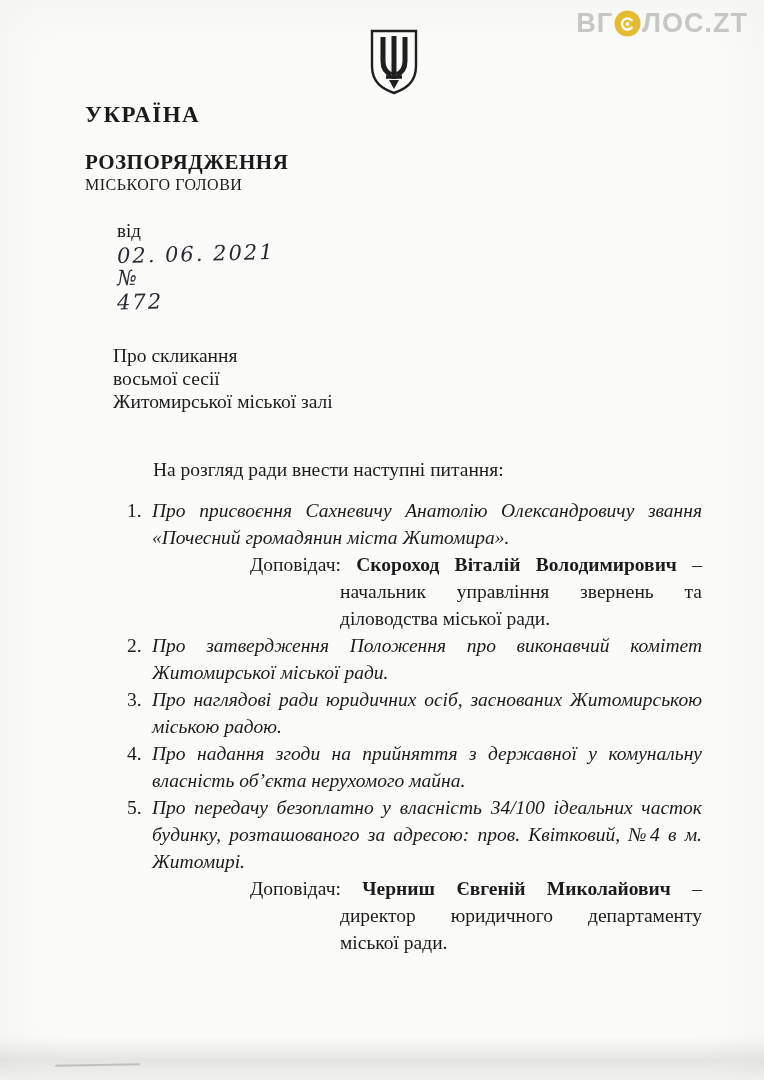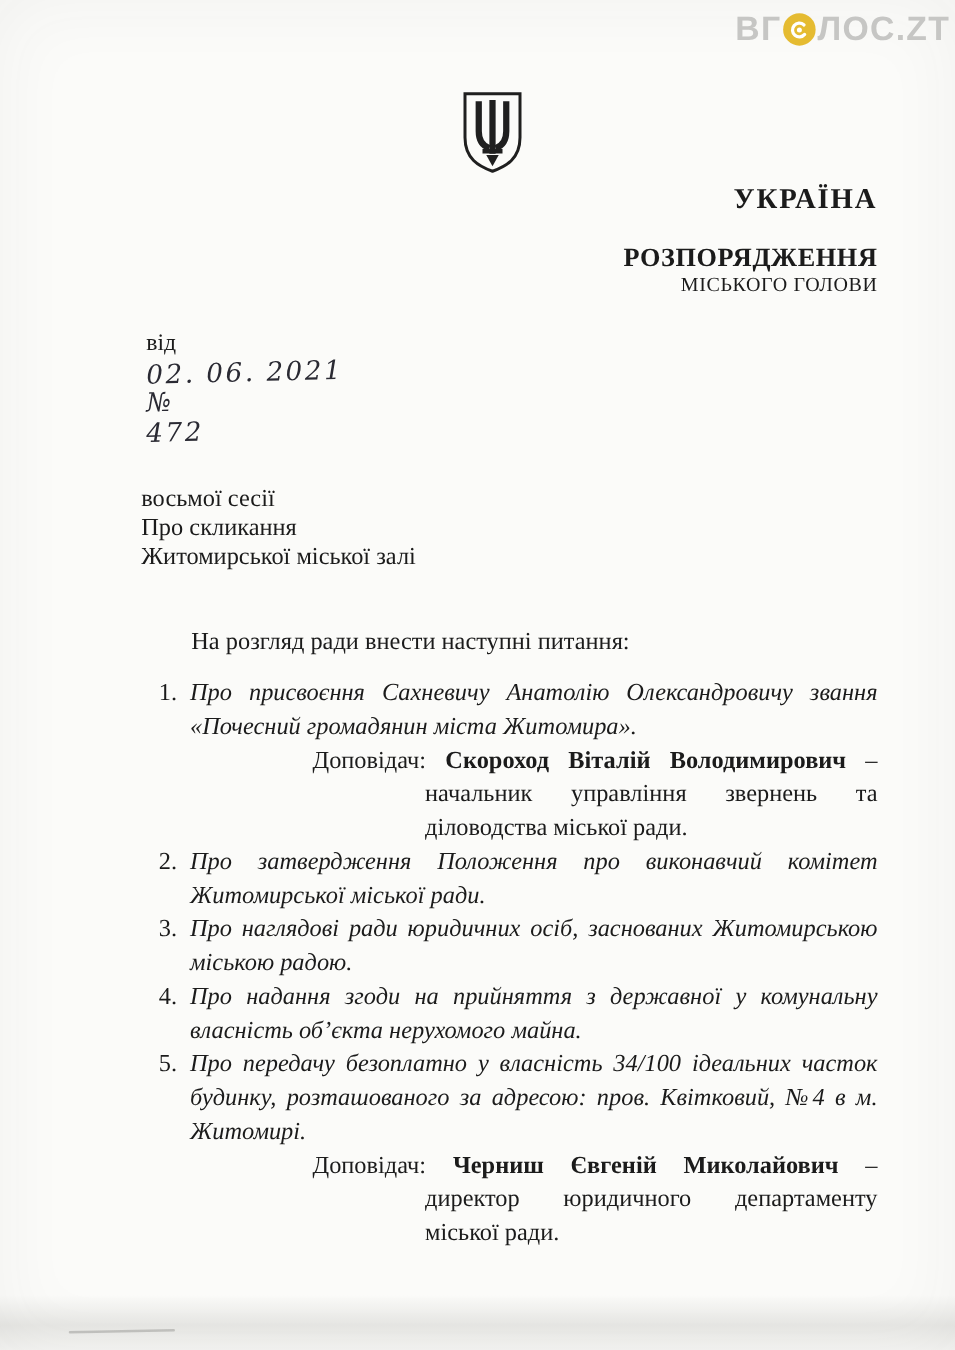--- a/index.html
+++ b/index.html
@@ -10,29 +10,29 @@
     background:#fbfbf9;
     box-shadow:inset 0 0 60px rgba(60,60,50,0.05);
     overflow:hidden;
     font-family:"Liberation Serif", serif;
     color:#1b1b1b;
     box-sizing:border-box;
     padding:0 62px 0 85px;
   }
   
   .watermark{
-    position:absolute;top:8px;right:4px;
+    position:absolute;top:8px;right:16px;
     display:flex;align-items:center;
     font-family:"Liberation Sans", sans-serif;
     font-weight:700;font-size:27px;letter-spacing:1px;
     color:#c6c6c4;user-select:none;
   }
   .wm-icon{display:inline-flex;margin:0 1px;}
   
-  .header{padding-top:72px;text-align:right;}
+  .header{padding-top:28px;text-align:left;}
   .emblem{display:flex;justify-content:center;margin-bottom:6px;}
   .country{font-weight:bold;font-size:23px;letter-spacing:1.5px;}
   .city{font-size:21px;margin-top:3px;}
   .doc-title{font-weight:bold;font-size:21px;letter-spacing:0.5px;margin-top:22px;}
   .doc-subtitle{font-size:16px;letter-spacing:0.5px;margin-top:1px;}
   
   .meta{margin:26px 0 0 28px;font-size:19px;display:flex;align-items:baseline;flex-direction:column;}
   .hand{
     font-family:"DejaVu Serif", serif;
     font-style:italic;font-size:21px;letter-spacing:2px;
@@ -106,22 +106,22 @@
   </div>
 
   <div class="meta">
     <span>від</span>
     <span class="hand">02. 06. 2021</span>
     <span class="numsign hand">№</span>
     <span class="hand">472</span>
   </div>
 
   <div class="subject">
+    <div>Про скликання</div>
     <div>восьмої сесії</div>
-    <div>Про скликання</div>
     <div>Житомирської міської залі</div>
   </div>
 
 
   <p class="agenda-heading">На розгляд ради внести наступні питання:</p>
 
   <div class="agenda">
 
     <div class="item">
       <span class="num">1.</span>

